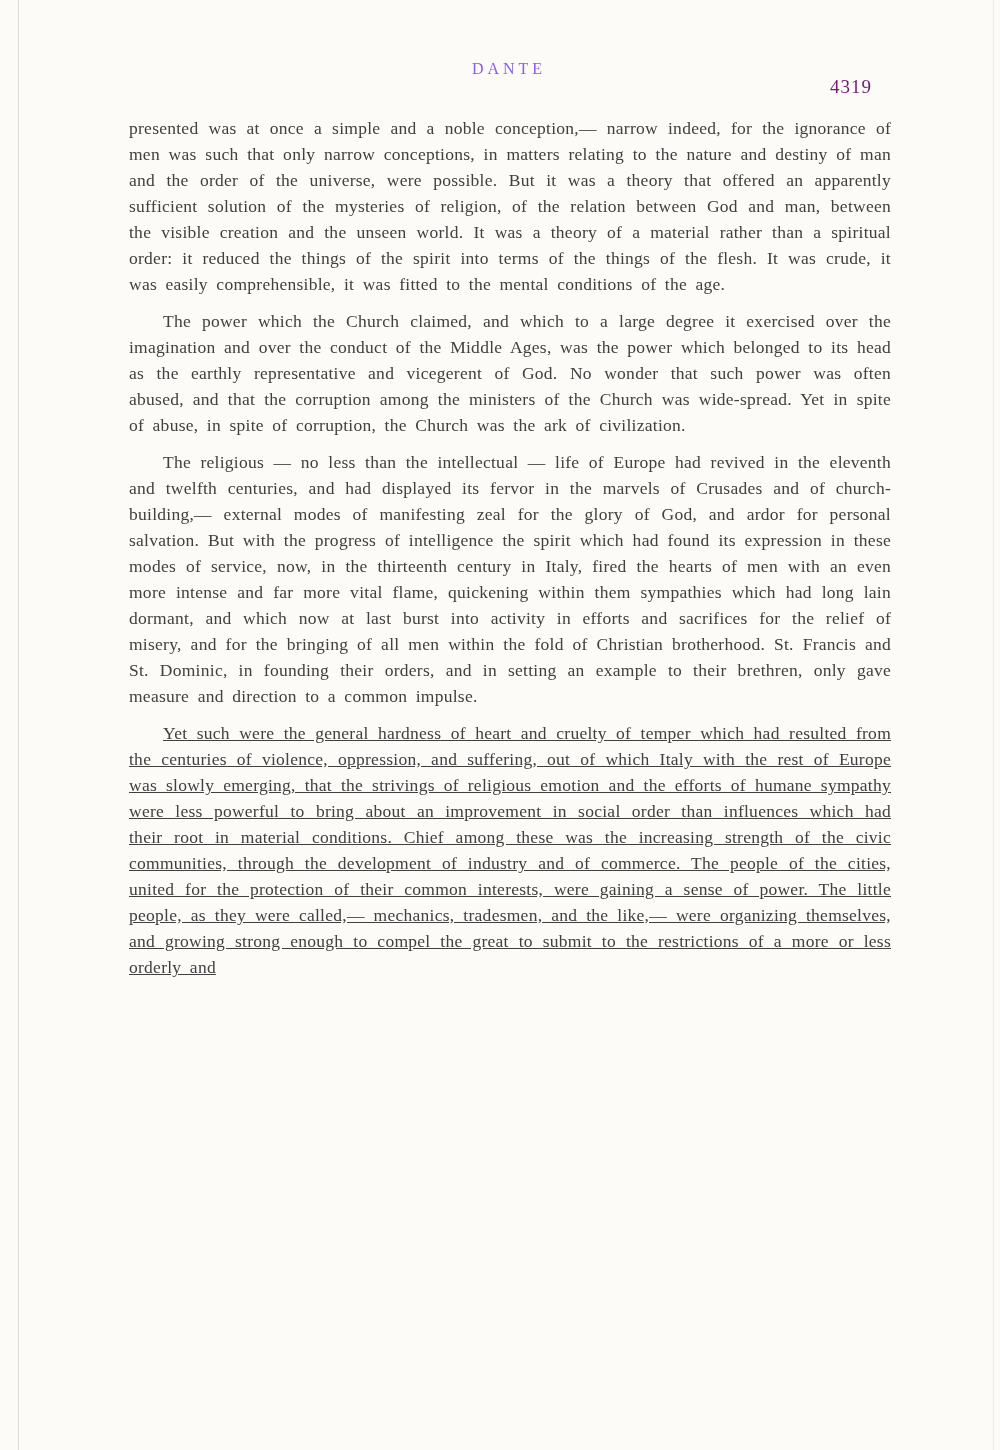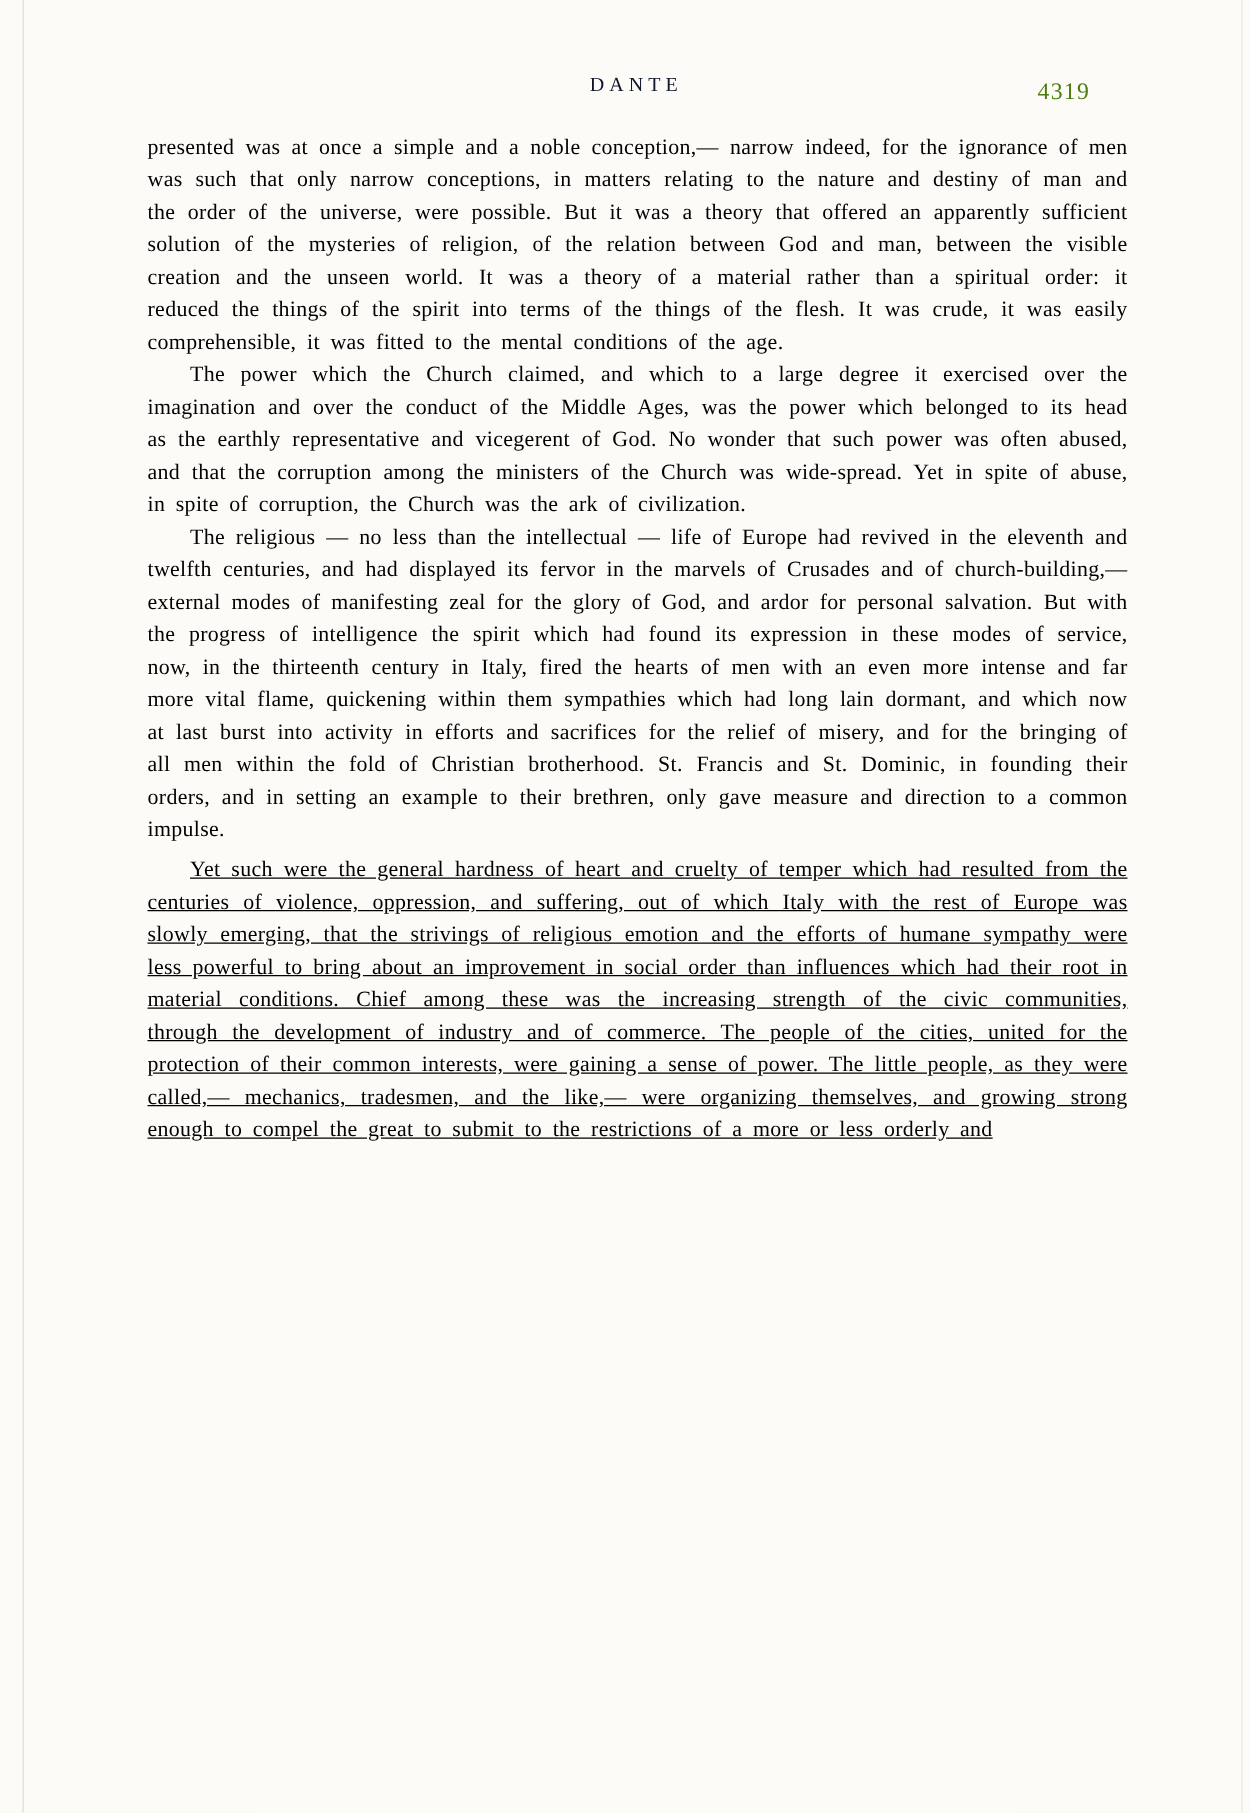--- a/index.html
+++ b/index.html
@@ -38,45 +38,45 @@
     width: 782px;
     height: 30px;
   }
   .running-title {
     position: absolute;
     left: 0;
     right: 0;
     text-align: center;
     font-size: 16px;
     letter-spacing: 4px;
-    color: #0f172a;
+    color: #8b5cf6;
   }
   .page-number {
     position: absolute;
     right: 28px;
-    top: 3px;
+    top: 16px;
     font-size: 19px;
     letter-spacing: 1px;
-    color: #4d7c0f;
+    color: #701a75;
   }
 
   .page-body {
     position: absolute;
     top: 104px;
     left: 118px;
     width: 784px;
   }
   .para {
-    margin: 0;
+    margin: 11px;
     font-size: 17.5px;
     line-height: 26px;
     text-align: justify;
     word-spacing: 0.22em;
     letter-spacing: 0.015em;
-    color: #000000;
+    color: #404040;
   }
   .para.indent { text-indent: 34px; }
   .para.space-before { margin-top: 6px; text-decoration: underline; }
 </style>
 </head>
 <body>
 
 <div class="page">
 
   <div class="scan-edge left"></div>

